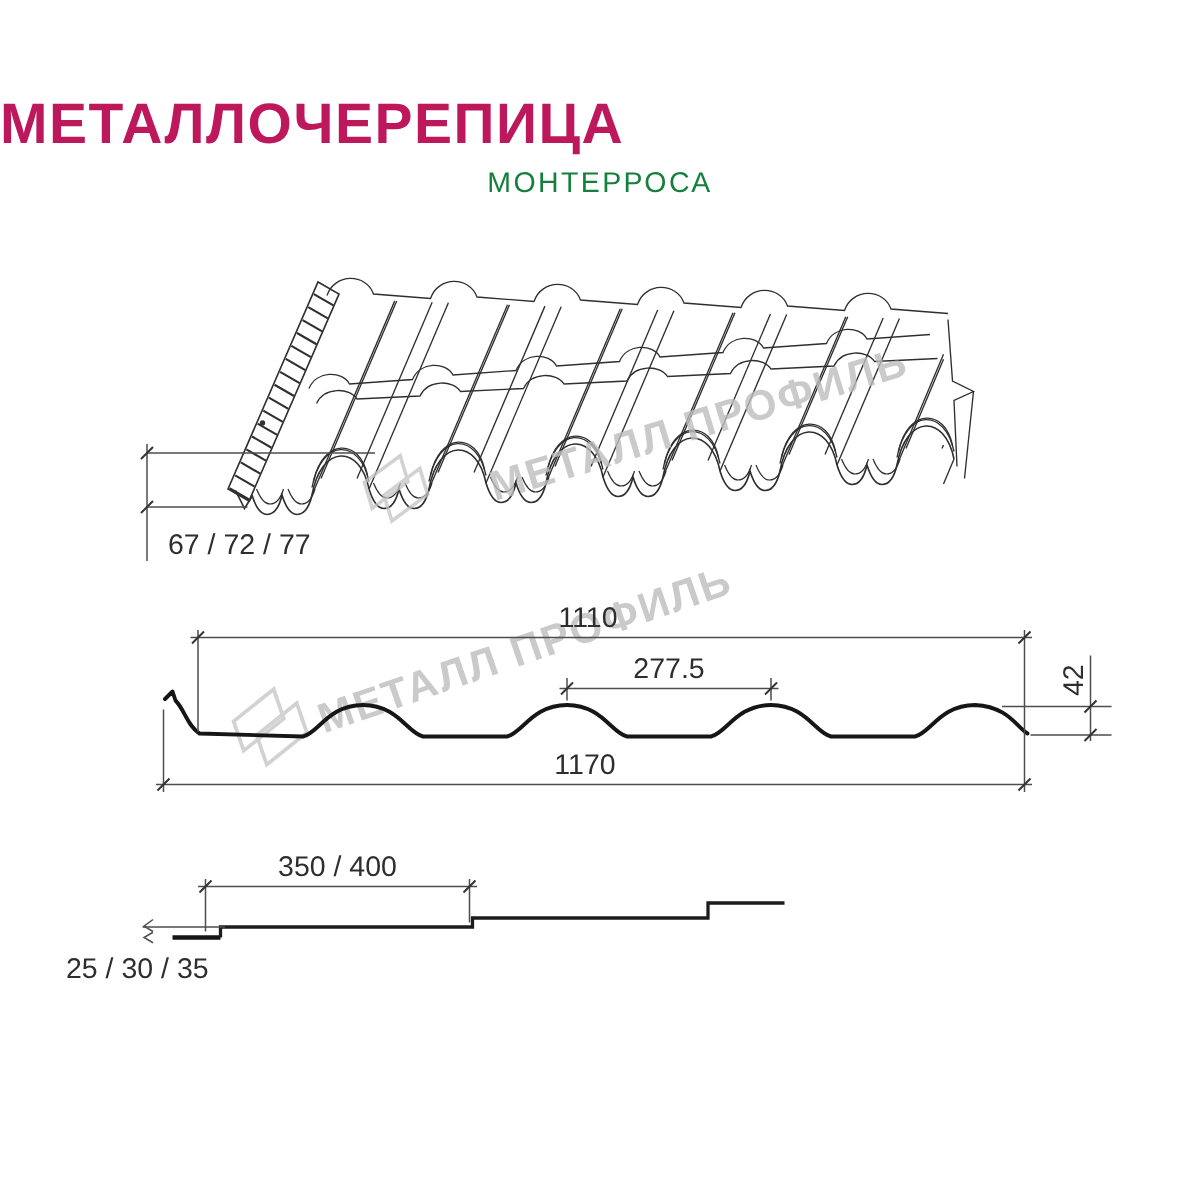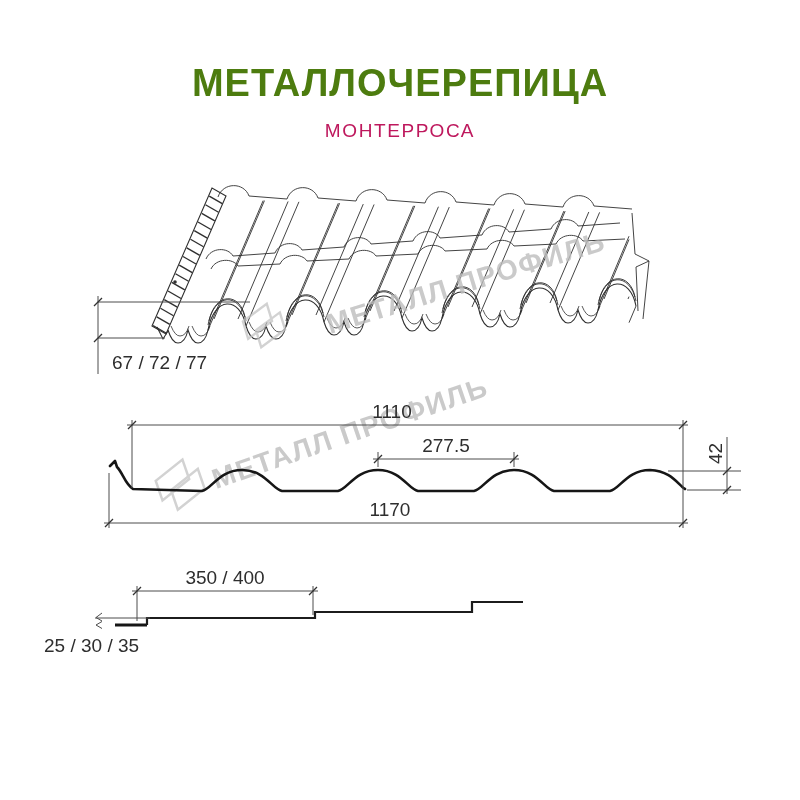--- a/index.html
+++ b/index.html
@@ -1,21 +1,21 @@
 <!DOCTYPE html>
 <html><head>
 <meta charset="utf-8">
 <style>
   html,body{margin:0;padding:0;}
   body{width:800px;height:800px;background:#ffffff;position:relative;overflow:hidden;
        font-family:"Liberation Sans","DejaVu Sans",sans-serif;}
-  .title{position:absolute;top:62px;left:0;width:800px;text-align:center;
-         font-size:38px;font-weight:700;letter-spacing:1px;color:#4d7c0f;}
-  .subtitle{position:absolute;top:120px;left:0;width:800px;text-align:center;
-         font-size:19px;font-weight:500;letter-spacing:1.6px;color:#be185d;}
+  .title{position:absolute;top:62px;left:0;width:800px;
+         font-size:38px;font-weight:700;letter-spacing:1px;color:#be185d;}
+  .subtitle{position:absolute;top:112px;left:0;width:800px;text-align:center;
+         font-size:19px;font-weight:500;letter-spacing:1.6px;color:#15803d;}
   svg{position:absolute;left:0;top:0;}
   svg text{font-family:"Liberation Sans","DejaVu Sans",sans-serif;}
   .dimtxt{font-size:19px;fill:#2e2e2e;font-weight:400;}
   .wmtxt{font-size:28px;font-weight:700;fill:#bdbdbd;letter-spacing:1.5px;}
 </style>
 </head>
 <body>
 
 <div class="title">МЕТАЛЛОЧЕРЕПИЦА</div>
 <div class="subtitle">МОНТЕРРОСА</div>

